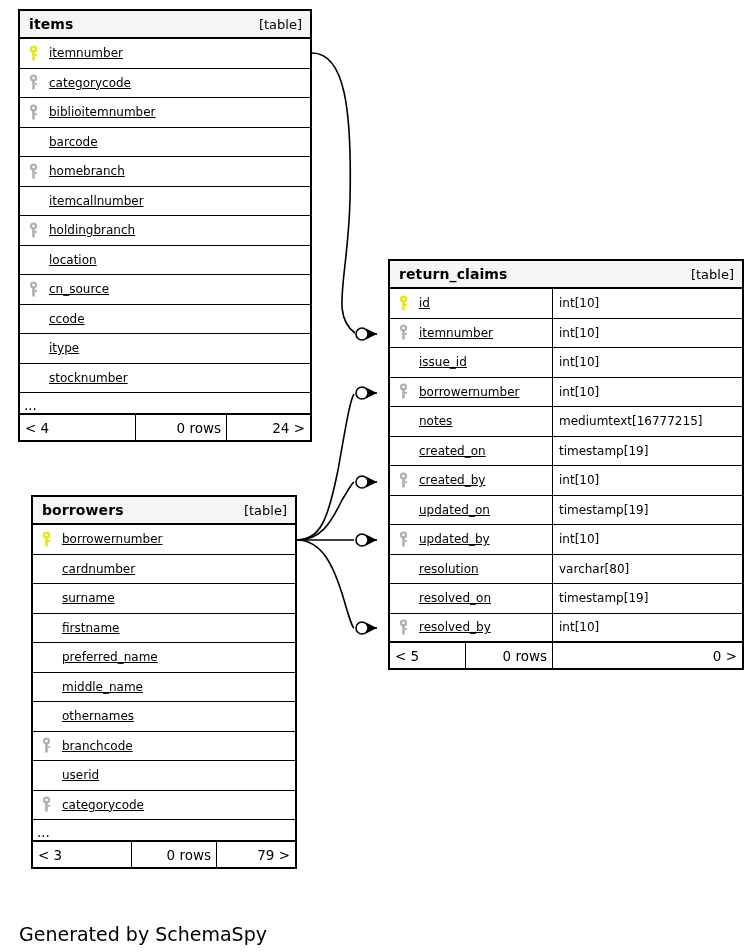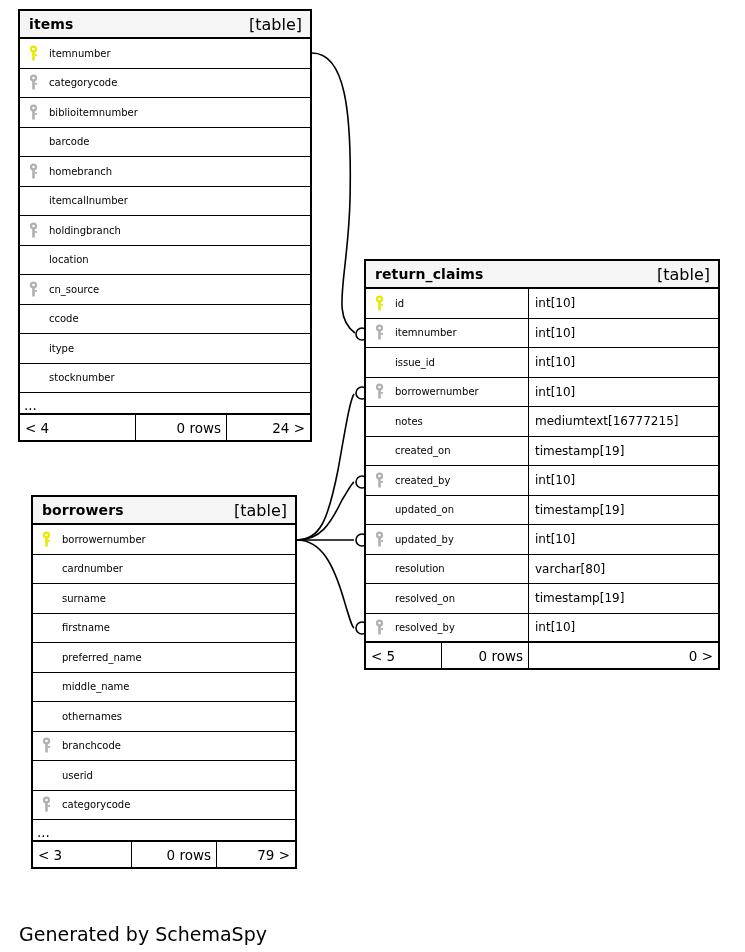--- a/index.html
+++ b/index.html
@@ -49,21 +49,21 @@
     box-sizing: border-box;
     height: 28px;
     padding: 0 8px 0 9px;
   }
   .tbl-title {
     font-weight: bold;
     font-size: 14px;
     letter-spacing: 0.1px;
   }
   .tbl-kind {
-    font-size: 16px;
+    font-size: 13px;
   }
 
   .tbl-row {
     display: flex;
     align-items: stretch;
     border-bottom: 1px solid #000000;
     box-sizing: border-box;
     height: 29.5px;
   }
   .tbl-row.last-field { border-bottom: 1px solid #000000; }
@@ -80,22 +80,23 @@
   .cell-type {
     display: flex;
     align-items: center;
     box-sizing: border-box;
     padding-left: 6px;
     border-left: 1px solid #000000;
     white-space: nowrap;
   }
 
   .fname {
-    font-size: 10px;
+    font-size: 12px;
     white-space: nowrap;
+    text-decoration: underline;
   }
   .ftype {
     font-size: 12px;
     white-space: nowrap;
   }
 
   .keyslot {
     width: 20px;
     flex: 0 0 20px;
     display: flex;
@@ -317,21 +318,21 @@
 
     <div class="ellipsis-row">...</div>
 
     <div class="tbl-footer">
       <div class="foot-cell foot-left" style="width:115px;">&lt; 4</div>
       <div class="foot-cell foot-right foot-div" style="width:91px;">0 rows</div>
       <div class="foot-cell foot-right foot-div" style="flex:1 1 auto;">24 &gt;</div>
     </div>
   </div>
 
-  <div class="table-box" id="tbl-return-claims" style="left:364px; top:259px; width:356px;text-align:right;">
+  <div class="table-box" id="tbl-return-claims" style="left:388px; top:259px; width:356px;text-align:right;">
     <div class="tbl-header">
       <span class="tbl-title">return_claims</span>
       <span class="tbl-kind">[table]</span>
     </div>
 
     <div class="tbl-row">
       <div class="cell-name">
         <span class="keyslot">
           <svg class="key-icon" width="9" height="17" viewBox="0 0 9 17">
             <circle cx="4.5" cy="4" r="3.6" fill="#e8e800"></circle>

